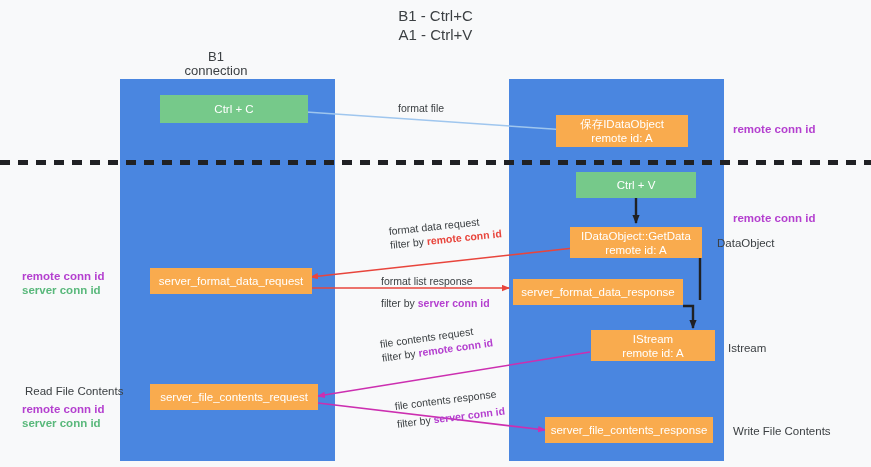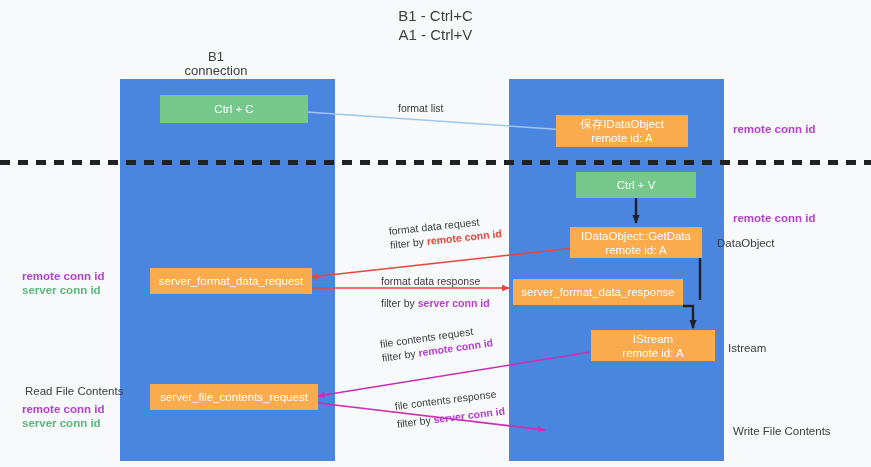--- a/index.html
+++ b/index.html
@@ -165,47 +165,48 @@
 
   <div class="node orange" style="left:513px; top:279px; width:170px; height:26px;">server_format_data_response</div>
 
   <div class="node orange" style="left:150px; top:268px; width:162px; height:26px;">server_format_data_request</div>
 
   <div class="node orange" style="left:591px; top:330px; width:124px; height:31px;">IStream
 remote id: A</div>
 
   <div class="node orange" style="left:150px; top:384px; width:168px; height:26px;">server_file_contents_request</div>
 
+  <div class="node orange" style="left:545px; top:417px; width:168px; height:26px;">server_file_contents_response</div>
 
   <div class="side-label purple" style="left:733px; top:122px;">remote conn id</div>
 
   <div class="side-label purple" style="left:733px; top:211px;">remote conn id</div>
 
   <div class="side-label dark" style="left:717px; top:236px;">DataObject</div>
 
   <div class="side-label dark" style="left:728px; top:341px;">Istream</div>
 
   <div class="side-label dark" style="left:733px; top:424px;">Write File Contents</div>
 
   <div class="side-label purple" style="left:22px; top:269px;">remote conn id</div>
   <div class="side-label green" style="left:22px; top:283px;">server conn id</div>
 
   <div class="side-label dark" style="left:25px; top:384px;">Read File Contents</div>
   <div class="side-label purple" style="left:22px; top:402px;">remote conn id</div>
   <div class="side-label green" style="left:22px; top:416px;">server conn id</div>
 
-  <div class="edge-label" style="left:398px; top:101px;">format list</div>
+  <div class="edge-label" style="left:398px; top:101px;">format file</div>
 
   <div class="edge-label rot" style="left:388px; top:224px; transform:rotate(-6deg);">
     <div>format data request</div>
     <div><span>filter by </span><span class="hl-red">remote conn id</span></div>
   </div>
 
   <div class="edge-label" style="left:381px; top:274px;">
-    <div>format data response</div>
+    <div>format list response</div>
     <div style="margin-top:8px;"><span>filter by </span><span class="hl-purple">server conn id</span></div>
   </div>
 
   <div class="edge-label rot" style="left:379px; top:337px; transform:rotate(-8deg);">
     <div>file contents request</div>
     <div><span>filter by </span><span class="hl-purple">remote conn id</span></div>
   </div>
 
   <div class="edge-label rot" style="left:394px; top:399px; transform:rotate(-7deg);">
     <div>file contents response</div>

